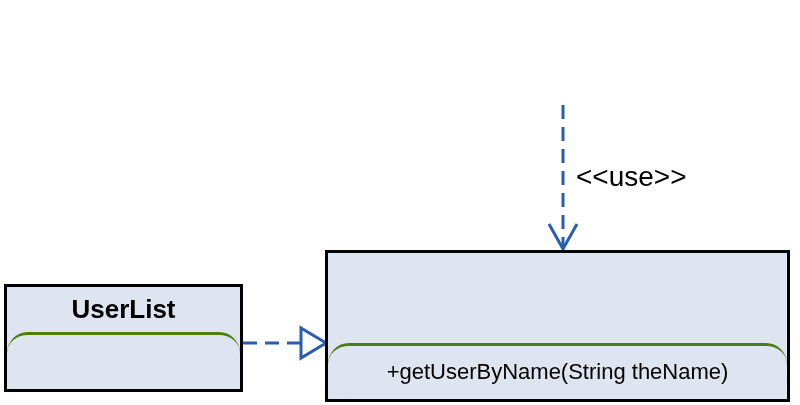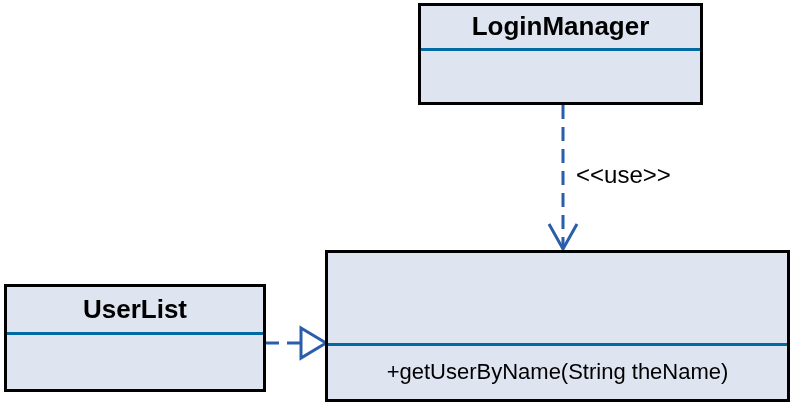--- a/index.html
+++ b/index.html
@@ -29,21 +29,22 @@
   .uml-compartment {
     box-sizing: border-box;
     display: flex;
     flex-direction: column;
     align-items: center;
     justify-content: center;
     background: #dee4f0;
     overflow: hidden;
   }
   .uml-compartment + .uml-compartment {
-    border-top: 3px solid #0369a1;
+    border-top: 3px solid #4d7c0f;
+    border-radius: 21px;
   }
   .cls-name {
     font-size: 26px;
     font-weight: bold;
     color: #000000;
     line-height: 1.05;
     white-space: nowrap;
   }
   .cls-stereotype {
     font-size: 22px;
@@ -70,21 +71,21 @@
 
   #box-userstorage {
     left: 325px;  top: 250px;
     width: 465px; height: 152px;
   }
   #box-userstorage .comp-title { height: 90px; }
   #box-userstorage .comp-body  { flex: 1 1 auto; }
 
   #box-userlist {
     left: 4px;   top: 284px;
-    width: 262px; height: 108px;
+    width: 239px; height: 108px;
   }
   #box-userlist .comp-title { height: 45px; }
   #box-userlist .comp-body  { flex: 1 1 auto; }
 
   
   .connector-svg {
     position: absolute;
     left: 0; top: 0;
     width: 800px;
     height: 405px;
@@ -109,47 +110,41 @@
   .arrow-hollow {
     stroke: #2a5daa;
     stroke-width: 3;
     fill: #ffffff;
     stroke-linejoin: miter;
   }
 
   
   .edge-label {
     position: absolute;
-    font-size: 24px;
+    font-size: 28px;
     color: #000000;
     white-space: nowrap;
     line-height: 1;
   }
   #label-use { left: 576px; top: 163px; }
 </style>
 </head>
 <body>
 
 <div id="canvas">
 
   <svg class="connector-svg" viewBox="0 0 800 405" width="800" height="405" xmlns="http://www.w3.org/2000/svg">
 
     <line class="edge-line edge-dashed" x1="563" y1="105" x2="563" y2="247"></line>
     <polyline class="arrow-open" points="549,224 563,249 577,224"></polyline>
 
     <line class="edge-line edge-dashed" x1="243" y1="343" x2="301" y2="343"></line>
     <polygon class="arrow-hollow" points="301,328 326,343 301,358"></polygon>
   </svg>
 
-  <div class="uml-class" id="box-loginmanager">
-    <div class="uml-compartment comp-title">
-      <span class="cls-name">LoginManager</span>
-    </div>
-    <div class="uml-compartment comp-body"></div>
-  </div>
 
   <div class="uml-class" id="box-userstorage">
     <div class="uml-compartment comp-title">
     </div>
     <div class="uml-compartment comp-body">
       <span class="cls-member">+getUserByName(String theName)</span>
     </div>
   </div>
 
   <div class="uml-class" id="box-userlist">

